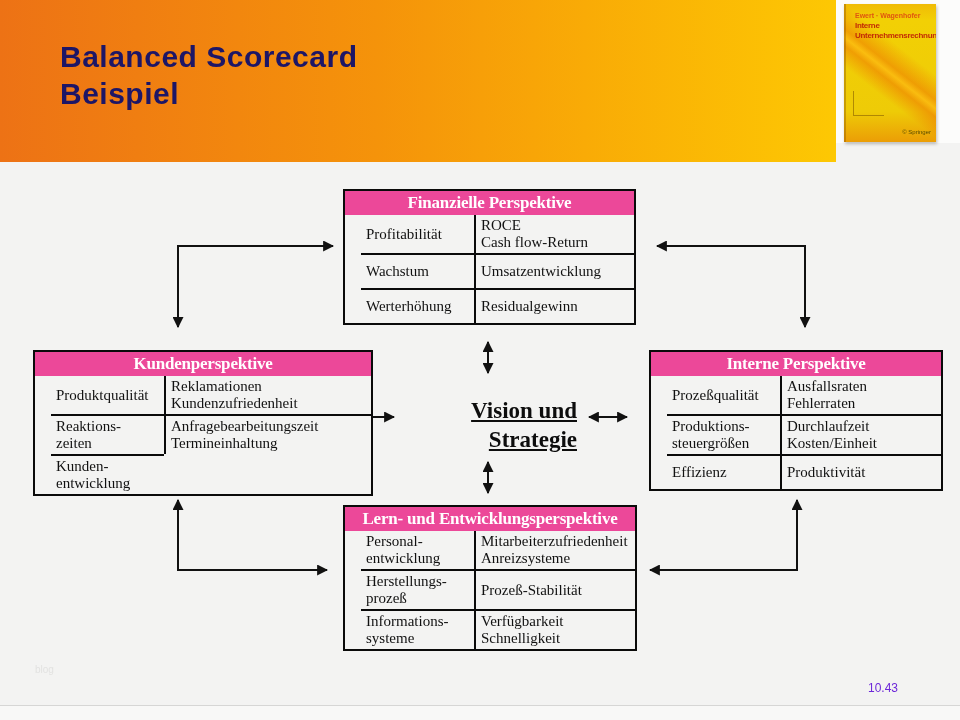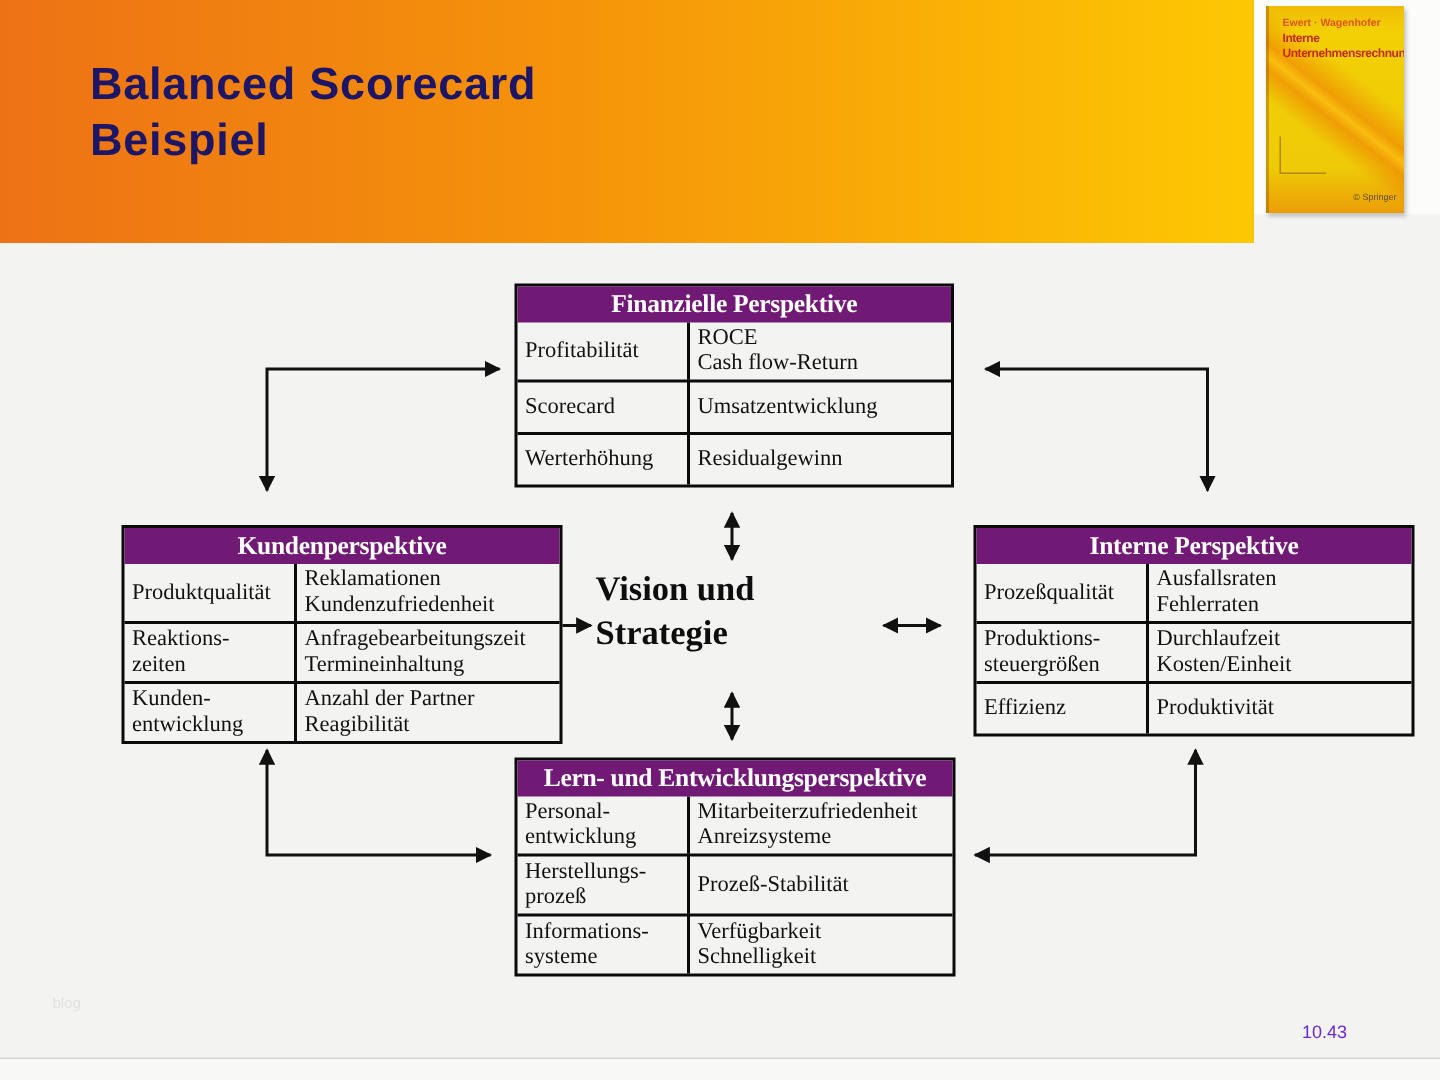--- a/index.html
+++ b/index.html
@@ -56,48 +56,49 @@
     font-size:6px;color:#5a4c00;
   }
   
   .persp-box{
     position:absolute;
     border:2px solid #0a0a0a;
     background:#f3f3f2;
     box-sizing:border-box;
   }
   .persp-title{
-    background:#701a75;color:#ffffff;
+    background:#ec4899;color:#ffffff;
     font-weight:bold;font-size:17px;line-height:24px;height:24px;
     text-align:center;letter-spacing:-.2px;
     white-space:nowrap;overflow:hidden;
   }
   .persp-table{
     display:grid;
     grid-template-columns:113px 1fr;
+    padding-left:16px;
   }
   .pcell{
     min-height:35px;
     padding:2px 5px;
     display:flex;align-items:center;
     font-size:15px;line-height:17px;color:#111;
     white-space:pre-line;
     box-sizing:border-box;
   }
   .pcell:nth-child(even){border-left:2px solid #0a0a0a;}
   .pcell:nth-child(n+3){border-top:2px solid #0a0a0a;}
   #box-finance{left:343px;top:189px;width:293px;}
-  #box-kunden {left:33px; top:350px;width:294px;margin-left:48px;}
+  #box-kunden {left:33px; top:350px;width:340px;}
   #box-interne{left:649px;top:350px;width:294px;}
   #box-lern   {left:343px;top:505px;width:294px;}
   
   .vision{
-    position:absolute;left:397px;top:378px;width:180px;
-    text-align:left;
-    font-weight:bold;font-size:23px;line-height:29px;color:#0d0d0d;
+    position:absolute;left:397px;top:396px;width:180px;
+    text-align:right;
+    font-weight:bold;font-size:23px;line-height:29px;color:#0d0d0d;text-decoration:underline;
   }
   
   .connectors{
     position:absolute;left:0;top:0;width:960px;height:720px;
     pointer-events:none;
   }
   
   .footer-mark{
     position:absolute;left:35px;top:664px;
     font-family:"Liberation Sans",sans-serif;
@@ -164,41 +165,39 @@
 
     <path d="M797,500 L797,570 L650,570" stroke="#111" stroke-width="2" fill="none" marker-start="url(#ah)" marker-end="url(#ah)"></path>
   </svg>
 
   <div class="persp-box" id="box-finance">
     <div class="persp-title">Finanzielle Perspektive</div>
     <div class="persp-table">
       <div class="pcell">Profitabilität</div>
       <div class="pcell">ROCE
 Cash flow-Return</div>
-      <div class="pcell">Scorecard</div>
+      <div class="pcell">Wachstum</div>
       <div class="pcell">Umsatzentwicklung</div>
       <div class="pcell">Werterhöhung</div>
       <div class="pcell">Residualgewinn</div>
     </div>
   </div>
 
   <div class="persp-box" id="box-kunden">
     <div class="persp-title">Kundenperspektive</div>
     <div class="persp-table">
       <div class="pcell">Produktqualität</div>
       <div class="pcell">Reklamationen
 Kundenzufriedenheit</div>
       <div class="pcell">Reaktions-
 zeiten</div>
       <div class="pcell">Anfragebearbeitungszeit
 Termineinhaltung</div>
       <div class="pcell">Kunden-
 entwicklung</div>
-      <div class="pcell">Anzahl der Partner
-Reagibilität</div>
     </div>
   </div>
 
   <div class="persp-box" id="box-interne">
     <div class="persp-title">Interne Perspektive</div>
     <div class="persp-table">
       <div class="pcell">Prozeßqualität</div>
       <div class="pcell">Ausfallsraten
 Fehlerraten</div>
       <div class="pcell">Produktions-

